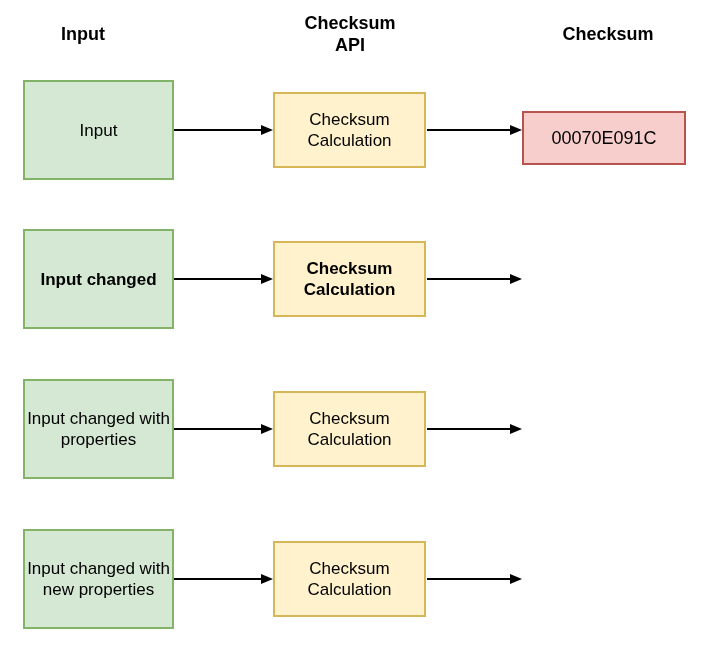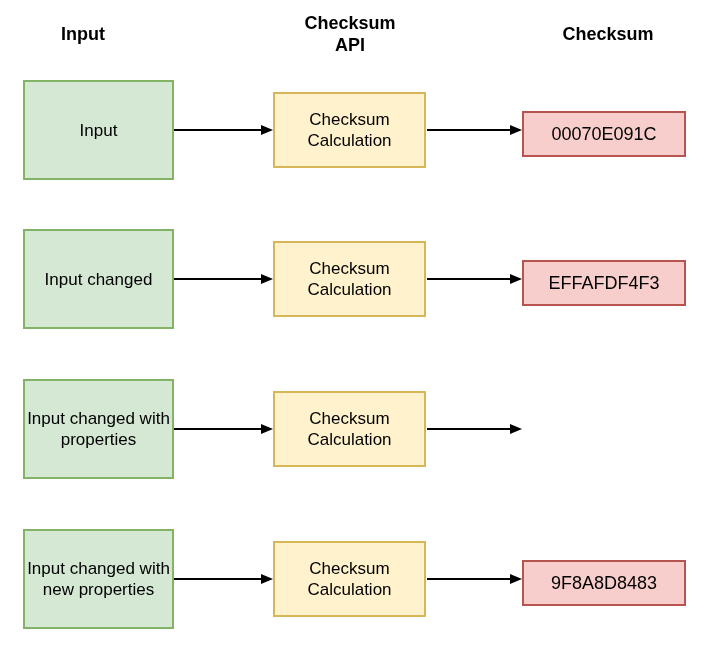--- a/index.html
+++ b/index.html
@@ -30,21 +30,21 @@
     line-height: 22px;
     text-align: center;
     white-space: pre-line;
   }
   .header-input    { left: 23px;  top: 23px; width: 120px; }
   .header-api      { left: 280px; top: 12px; width: 140px; }
   .header-checksum { left: 548px; top: 23px; width: 120px; }
 
   .row { position: absolute; left: 0; width: 716px; height: 100px; }
   .row-1 { top: 80px; }
-  .row-2 { top: 229px; }
+  .row-2 { top: 229px; font-weight: bold; }
   .row-3 { top: 379px; }
   .row-4 { top: 529px; }
 
   .node {
     position: absolute;
     box-sizing: border-box;
     display: flex;
     align-items: center;
     justify-content: center;
     text-align: center;
@@ -56,21 +56,21 @@
     left: 23px; top: 0; width: 151px; height: 100px;
     background: var(--input-fill);
     border: 2px solid var(--input-stroke);
   }
   .api-node {
     left: 273px; top: 12px; width: 153px; height: 76px;
     background: var(--api-fill);
     border: 2px solid var(--api-stroke);
   }
   .checksum-node {
-    left: 522px; top: 31px; width: 164px; height: 46px;
+    left: 522px; top: 31px; width: 164px; height: 54px;
     background: var(--checksum-fill);
     border: 2px solid var(--checksum-stroke);
     font-size: 18px;
   }
 
   .arrow {
     position: absolute;
     top: 49px;
     height: 2px;
     background: var(--arrow);
@@ -106,35 +106,33 @@
     <div class="arrow arrow-right"></div>
     <div class="node checksum-node">00070E091C</div>
   </div>
 
   <div class="row row-2">
     <div class="node input-node">Input changed</div>
     <div class="arrow arrow-left"></div>
     <div class="node api-node">Checksum
 Calculation</div>
     <div class="arrow arrow-right"></div>
-    <div class="node checksum-node">EFFAFDF4F3</div>
   </div>
 
   <div class="row row-3">
     <div class="node input-node">Input changed with
 properties</div>
     <div class="arrow arrow-left"></div>
     <div class="node api-node">Checksum
 Calculation</div>
     <div class="arrow arrow-right"></div>
   </div>
 
   <div class="row row-4">
     <div class="node input-node">Input changed with
 new properties</div>
     <div class="arrow arrow-left"></div>
     <div class="node api-node">Checksum
 Calculation</div>
     <div class="arrow arrow-right"></div>
-    <div class="node checksum-node">9F8A8D8483</div>
   </div>
 
 </div>
 
 </body></html>

